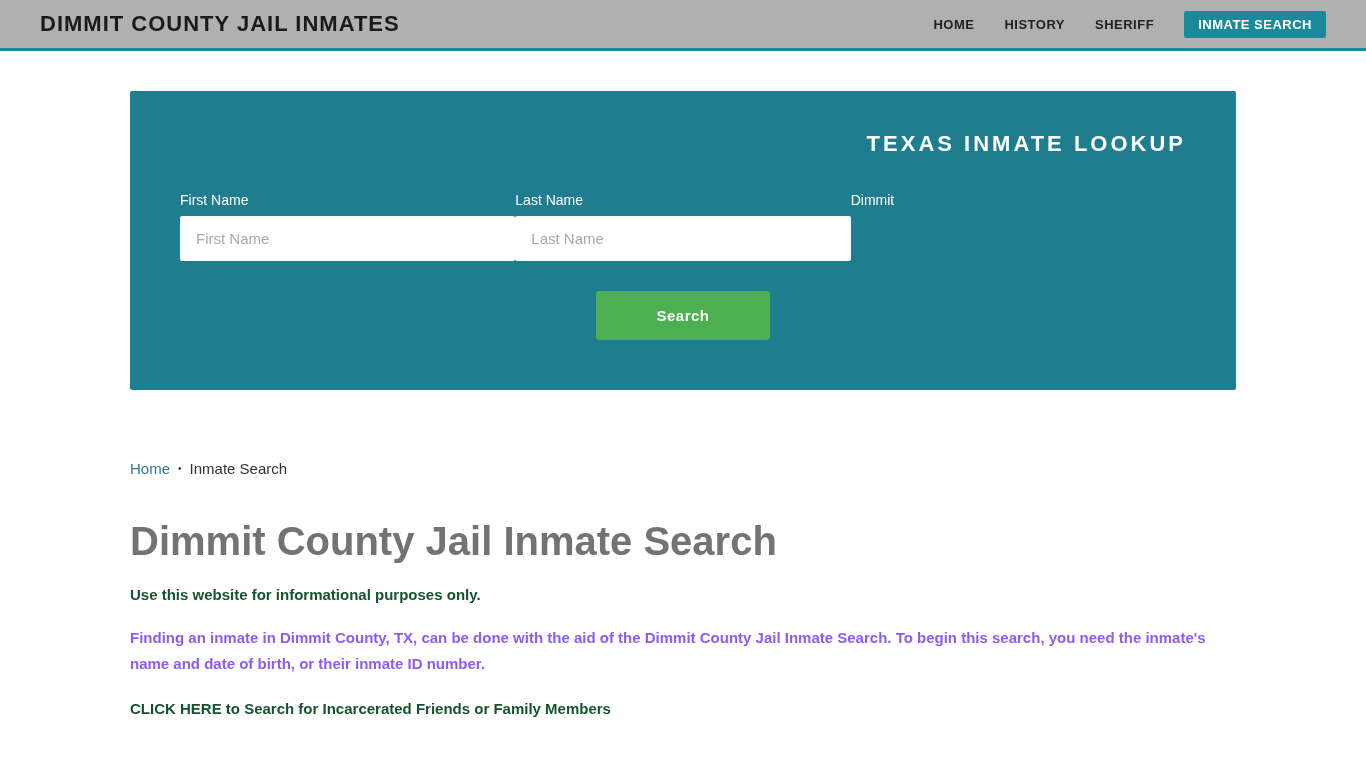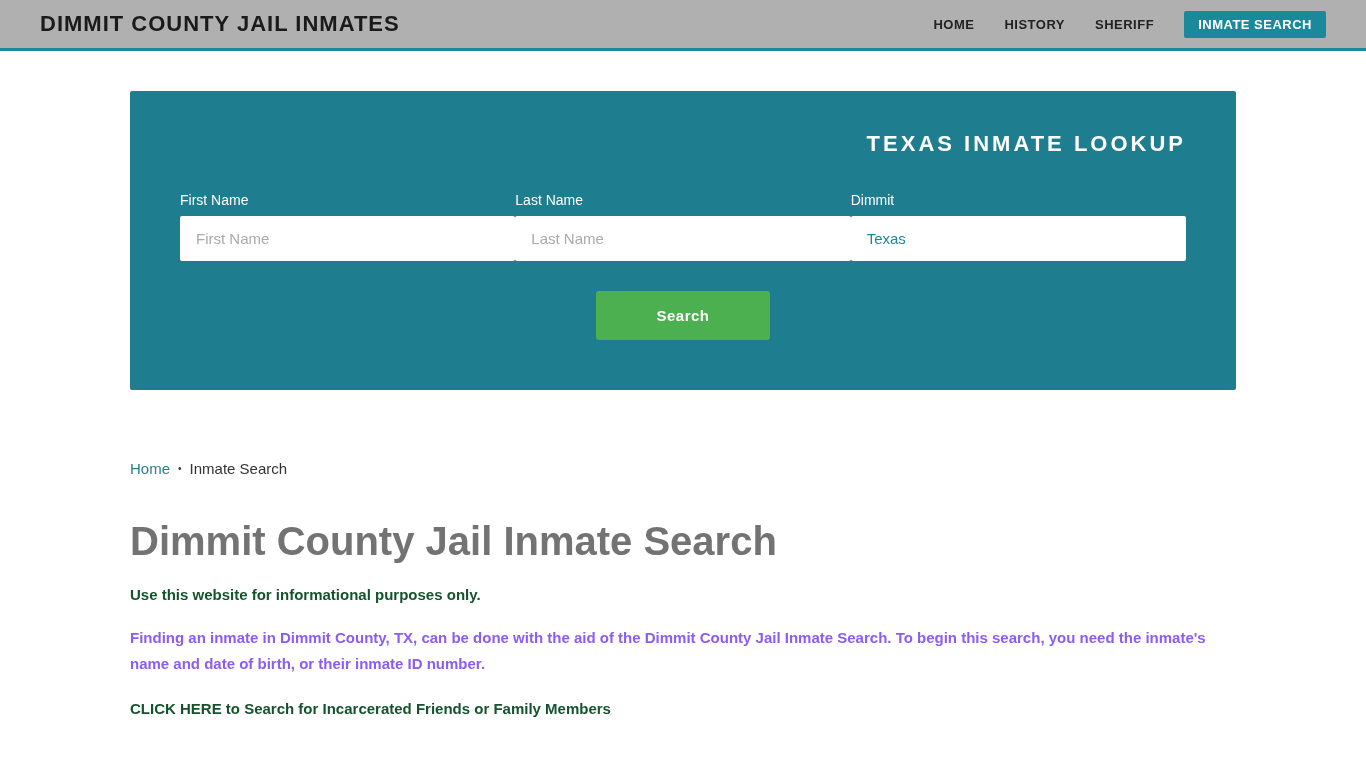--- a/index.html
+++ b/index.html
@@ -209,21 +209,20 @@
     <div class="field-group">
       <label class="field-label">First Name</label>
       <input class="field-input" type="text" placeholder="First Name" style="">
     </div>
     <div class="field-group">
       <label class="field-label">Last Name</label>
       <input class="field-input" type="text" placeholder="Last Name" style="">
     </div>
     <div class="field-group">
       <label class="field-label">Dimmit</label>
-      <input class="field-input state-input" type="text" value="Texas" style="">
     </div>
   </div>
   <div class="search-btn-row">
     <button class="search-button">Search</button>
   </div>
 </section>
 
 <main class="content">
 
   

